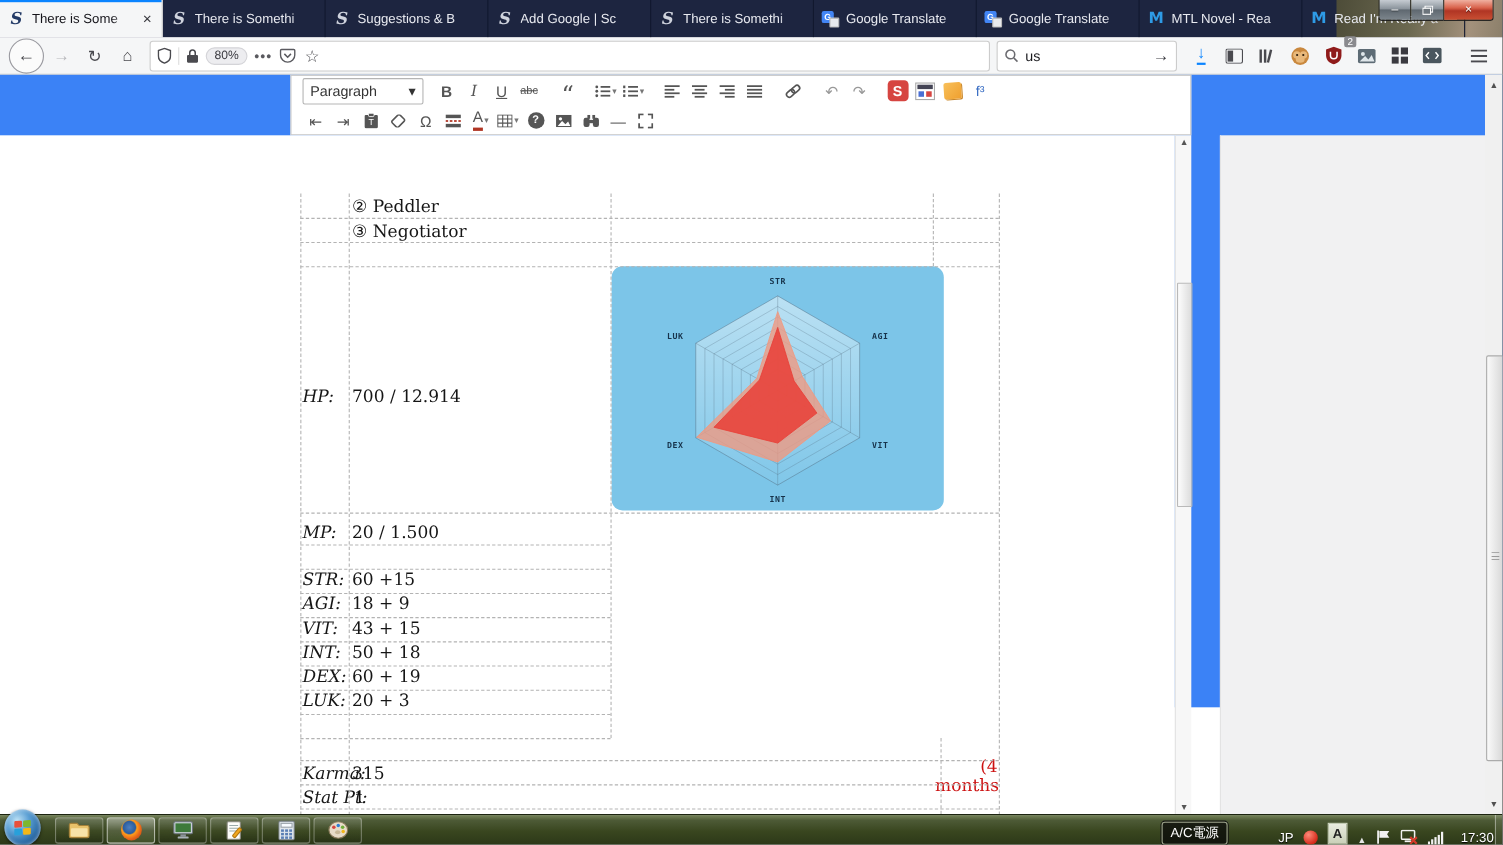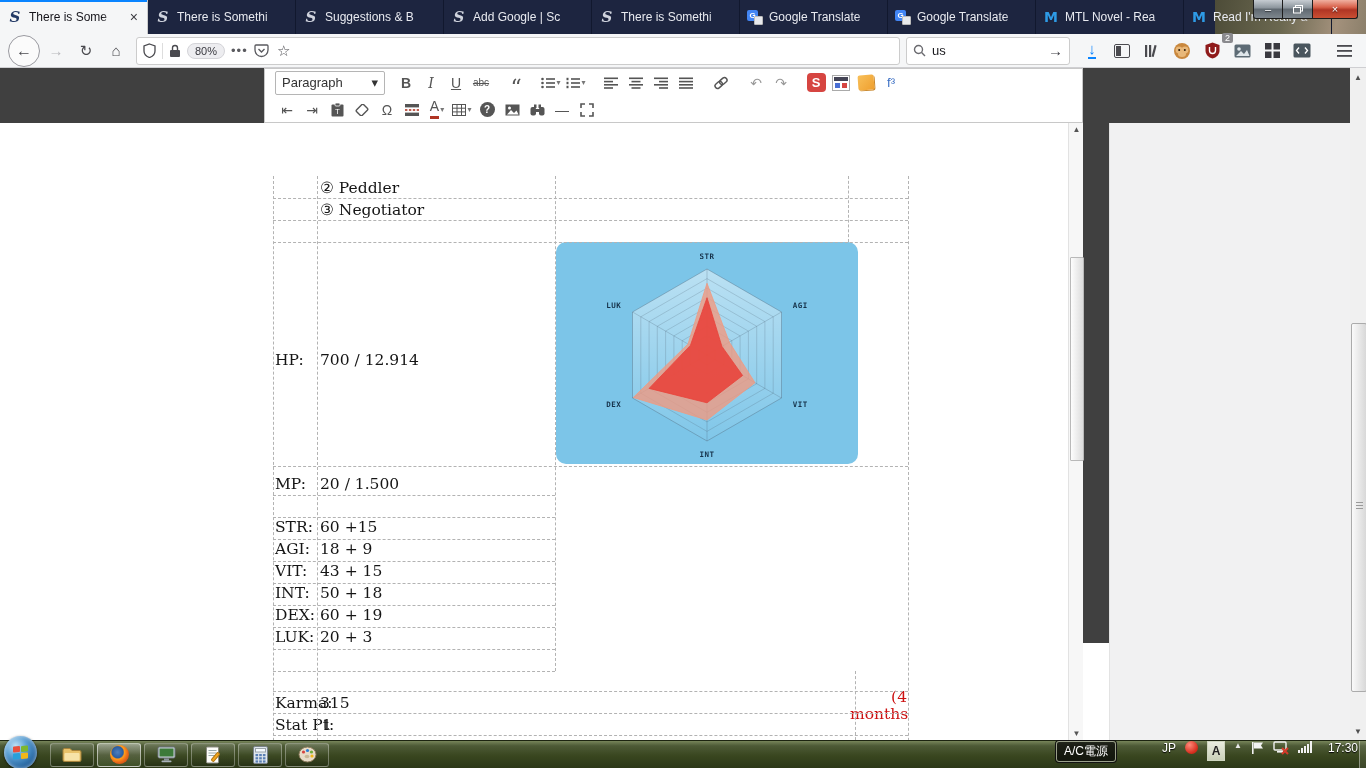--- a/index.html
+++ b/index.html
@@ -53,21 +53,21 @@
   .searchbox{width:150px;height:26px;background:#fff;border:1px solid #ccc;border-radius:3px;
       display:flex;align-items:center;padding:0 6px;gap:6px;flex:none;margin-right:6px;}
   .searchbox .sval{flex:1;font-size:13px;color:#1a1a1e;}
   .goarrow{color:#3a3a40;font-size:15px;}
   .dlicon{color:#0a84ff;font-weight:bold;font-size:15px;border-bottom:2px solid #0a84ff;line-height:13px;height:15px;}
   .ubadge{position:absolute;top:-5px;right:-7px;background:#8a8a8e;color:#fff;font-size:9px;padding:0 3px;border-radius:2px;}
   .menu-gap{width:10px;flex:none;}
   .icon-svg{display:block;}
 
   
-  .page{position:absolute;left:0;top:68px;width:1366px;height:575px;background:#404040;}
+  .page{position:absolute;left:0;top:68px;width:1366px;height:575px;background:#3b82f6;}
   .etoolbar{position:absolute;left:264px;top:0;width:819px;height:55px;background:#fff;
       border:1px solid #c8c8c8;box-sizing:border-box;}
   .trow1,.trow2{display:flex;align-items:center;height:27px;padding-left:10px;gap:1px;}
   .trow1{border-bottom:0;}
   .tbtn{min-width:24px;height:24px;display:flex;align-items:center;justify-content:center;color:#555;
       font-size:14px;flex:none;border-radius:2px;gap:1px;}
   .tbtn.b{font-weight:bold;}
   .tbtn.i{font-style:italic;font-family:"DejaVu Serif",serif;}
   .tbtn.u{text-decoration:underline;}
   .tbtn.strike{font-size:10px;text-decoration:line-through;}
@@ -85,21 +85,21 @@
   .stickyicon{width:16px;height:15px;background:linear-gradient(135deg,#f8c05a,#ef9f2e);border-radius:2px;transform:rotate(-4deg);box-shadow:1px 1px 0 #c8862a;}
   .f3{color:#3b6fc4;font-size:13px;}
   .fontA{border-bottom:3px solid #b03524;line-height:13px;height:16px;font-size:14px;}
   .helpdot{width:15px;height:15px;border-radius:50%;background:#555;color:#fff;font-size:10px;font-weight:bold;
       display:flex;align-items:center;justify-content:center;}
 
   .content{position:absolute;left:0;top:55px;width:1068px;height:618px;background:#fff;overflow:hidden;}
   .hline{position:absolute;height:0;border-top:1px dashed #b3b3b3;}
   .vline{position:absolute;width:0;border-left:1px dashed #b3b3b3;}
   .trowtxt{position:absolute;display:flex;font-family:"DejaVu Serif",serif;font-size:15.5px;color:#151515;white-space:nowrap;line-height:20px;}
-  .trowtxt .lbl{width:45px;flex:none;}
+  .trowtxt .lbl{width:45px;flex:none;font-style:italic;}
   .footnote{position:absolute;left:850px;top:566px;width:57px;text-align:right;
       font-family:"DejaVu Serif",serif;font-size:15.5px;line-height:17px;color:#cc1111;}
   .chartbox{position:absolute;left:556px;top:119px;width:302px;height:222px;border-radius:10px;overflow:hidden;}
 
   .escroll{position:absolute;left:1068px;top:55px;width:15px;height:618px;background:#f7f7f7;border-left:1px solid #e2e2e2;box-sizing:border-box;}
   .escroll .arr{position:absolute;left:0;width:15px;height:14px;color:#555;font-size:8px;text-align:center;line-height:14px;}
   .escroll .arr.up{top:0;}
   .escroll .arr.dn{bottom:0;}
   .escroll .thumb{position:absolute;left:1px;top:134px;width:12px;height:202px;background:linear-gradient(90deg,#fdfdfd,#dcdcdc);border:1px solid #b9b9b9;border-radius:1px;}
   .greypanel{position:absolute;left:1109px;top:55px;width:241px;height:618px;background:#f1f1f2;border-left:1px solid #e3e3e3;box-sizing:border-box;}
@@ -120,21 +120,21 @@
       box-shadow:inset 0 0 4px rgba(255,255,255,.7),0 1px 3px rgba(0,0,0,.6);
       display:flex;align-items:center;justify-content:center;z-index:3;}
   .orbflag{width:15px;height:14px;display:grid;grid-template-columns:7px 7px;grid-template-rows:6px 6px;gap:1px;transform:skewY(-4deg);}
   .orbflag i{border-radius:1px;}
   .tbtns{display:flex;gap:3px;margin-left:50px;}
   .tkbtn{width:44px;height:24px;border:1px solid rgba(255,255,255,.32);border-radius:3px;
       background:linear-gradient(rgba(255,255,255,.16),rgba(255,255,255,.02) 50%,rgba(0,0,0,.12));
       display:flex;align-items:center;justify-content:center;box-sizing:border-box;}
   .tkbtn.active{background:linear-gradient(rgba(255,255,255,.42),rgba(255,255,255,.14) 50%,rgba(120,150,90,.25));
       border-color:rgba(255,255,255,.55);}
-  .tray{position:absolute;right:8px;top:0;height:27px;display:flex;align-items:flex-start;gap:9px;color:#fff;}
+  .tray{position:absolute;right:8px;top:0;height:27px;display:flex;align-items:flex-end;gap:9px;color:#fff;}
   .acpower{background:rgba(10,10,10,.75);border:1px solid #9aa08a;border-radius:3px;color:#fff;
       font-size:12px;padding:1px 7px;box-shadow:0 0 0 1px #111;}
   .traytxt{font-size:12px;text-shadow:0 1px 1px #000;}
   .imeA{width:16px;height:18px;border:1px solid #cfd6c0;background:linear-gradient(#e9ecdf,#c9d0b8);
       color:#222;font-size:12px;font-weight:bold;display:flex;align-items:center;justify-content:center;}
   .redorb{width:13px;height:13px;border-radius:50%;background:radial-gradient(circle at 35% 30%,#ff8a7a,#d42a1a 70%);}
   .trayup{font-size:8px;color:#e8e8e8;}
   .clock{font-size:12px;text-shadow:0 1px 1px #000;margin-left:6px;}
   .showdesk{position:absolute;right:0;top:0;width:6px;height:27px;border-left:1px solid rgba(255,255,255,.4);background:rgba(255,255,255,.08);}
 </style>

